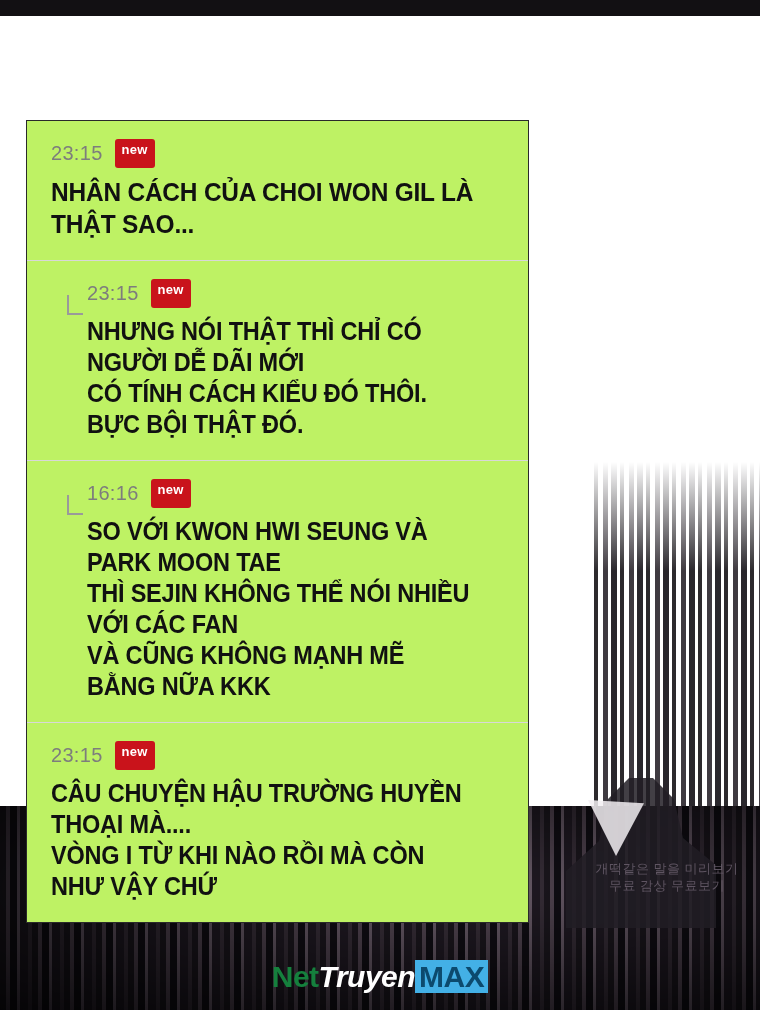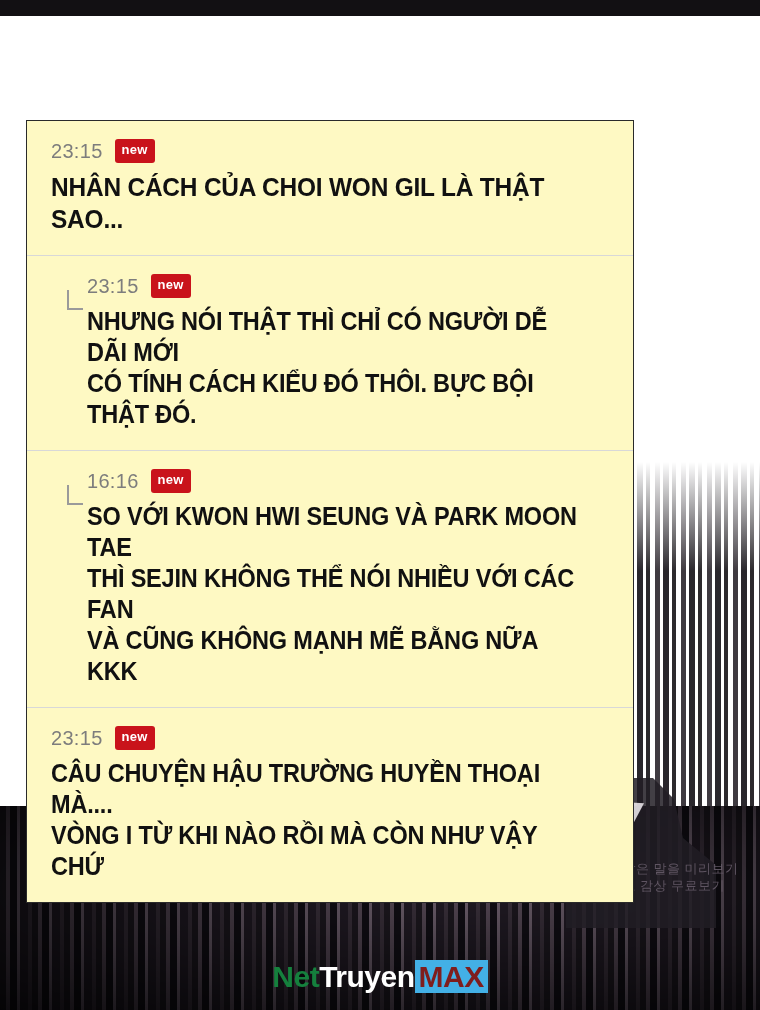--- a/index.html
+++ b/index.html
@@ -116,22 +116,22 @@
     letter-spacing: .5px;
     opacity: .85;
     user-select: none;
   }
 
   
   #comment-card {
     position: absolute;
     left: 26px;
     top: 120px;
-    width: 608px;
-    background: #fef9c3;
+    width: 503px;
+    background: #bef264;
     border: 1px solid #2a2a2a;
     box-sizing: border-box;
   }
   .comment-row {
     padding: 18px 24px 20px 24px;
     border-bottom: 1px solid #d8d8d8;
     box-sizing: border-box;
   }
   .comment-row:last-child { border-bottom: none; }
 
@@ -160,21 +160,21 @@
     font-size: 20px;
     letter-spacing: .3px;
     font-family: "Liberation Sans", sans-serif;
   }
   .badge-new {
     background: #c9131b;
     color: #ffffff;
     font-size: 13px;
     font-weight: bold;
     line-height: 1;
-    padding: 4px 7px 7px 7px;
+    padding: 4px 7px 12px 7px;
     border-radius: 3px;
     letter-spacing: .3px;
   }
   .body {
     color: #111111;
     font-size: 25px;
     line-height: 31px;
     font-weight: bold;
     font-family: "Liberation Sans Narrow", "Liberation Sans", sans-serif;
     letter-spacing: -0.2px;
@@ -194,23 +194,23 @@
     right: 0;
     bottom: 16px;
     text-align: center;
     font-size: 30px;
     font-weight: bold;
     font-family: "Liberation Sans", sans-serif;
     letter-spacing: -0.5px;
     user-select: none;
   }
   #footer-logo .seg-net { color: #15803d; }
-  #footer-logo .seg-truyen { color: #ffffff; }
+  #footer-logo .seg-truyen { color: #ffffff; font-style: italic; }
   #footer-logo .seg-max {
-    color: #7f1d1d;
+    color: #0c4a6e;
     background: #43b0e6;
     padding: 0 4px;
     text-align: center;
   }
 </style>
 </head>
 <body>
 
 <div id="bg-art">
   <div id="art-top-bar" class="art-dark-block"></div>

